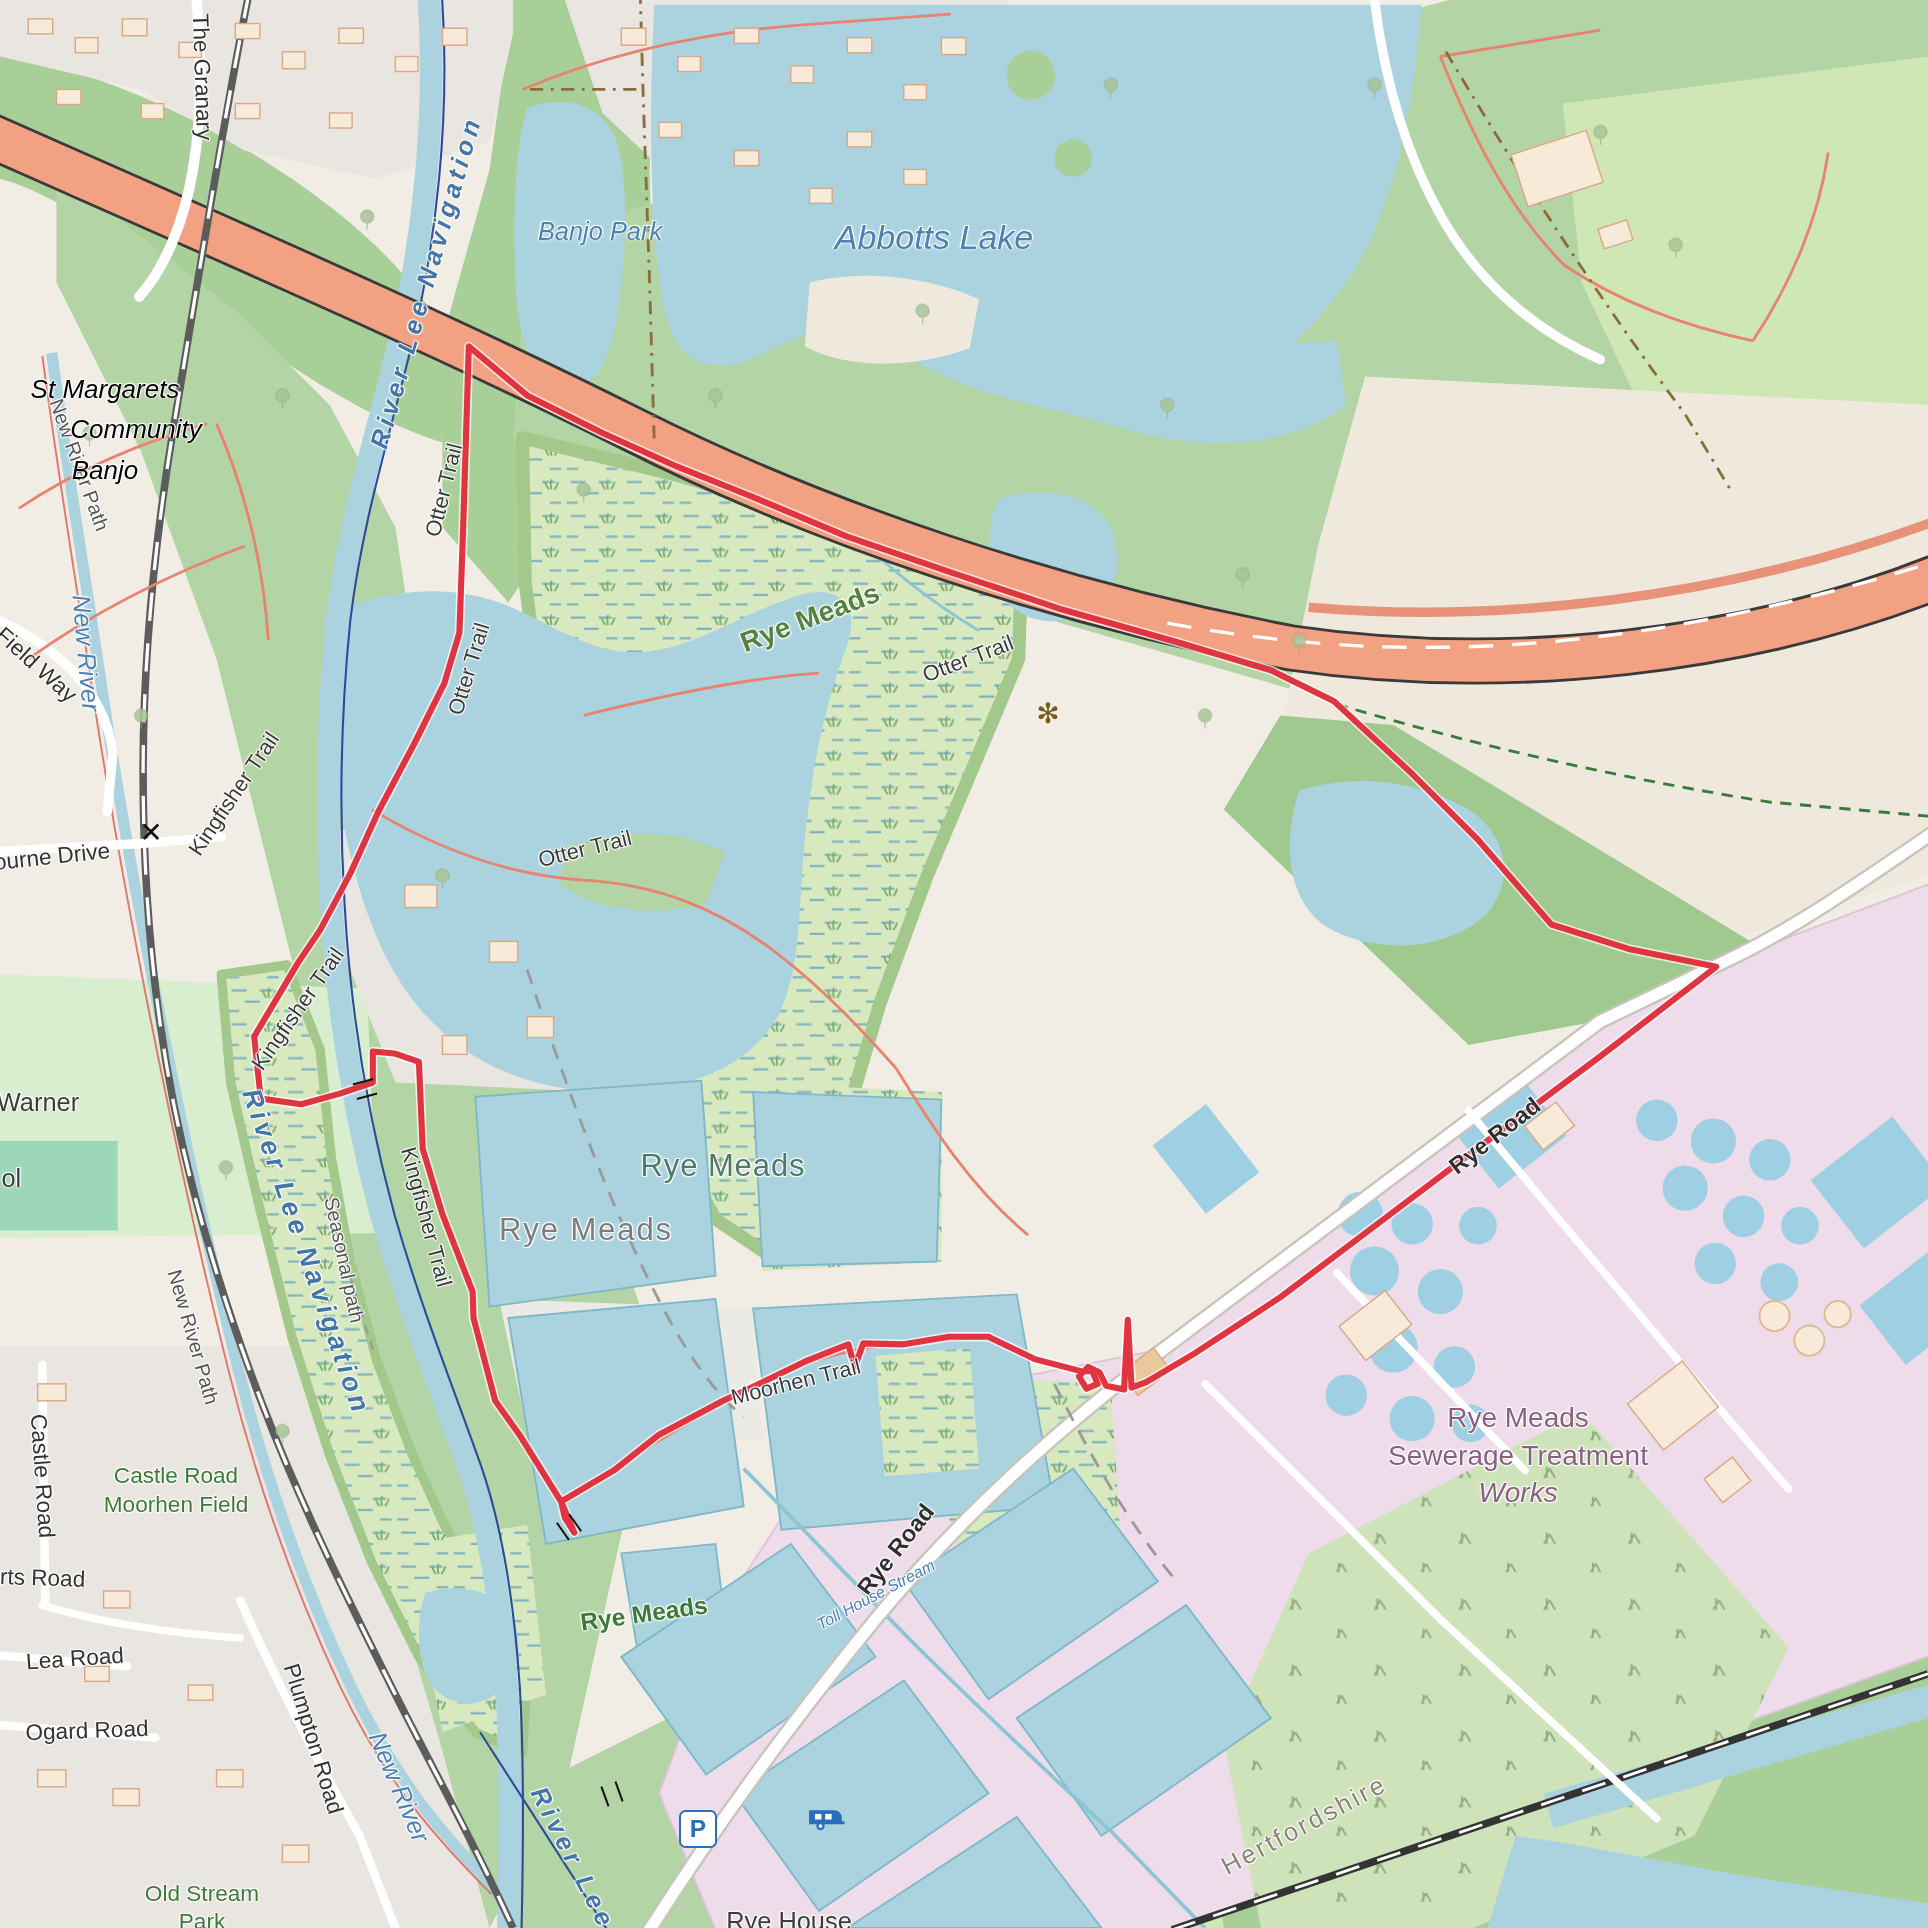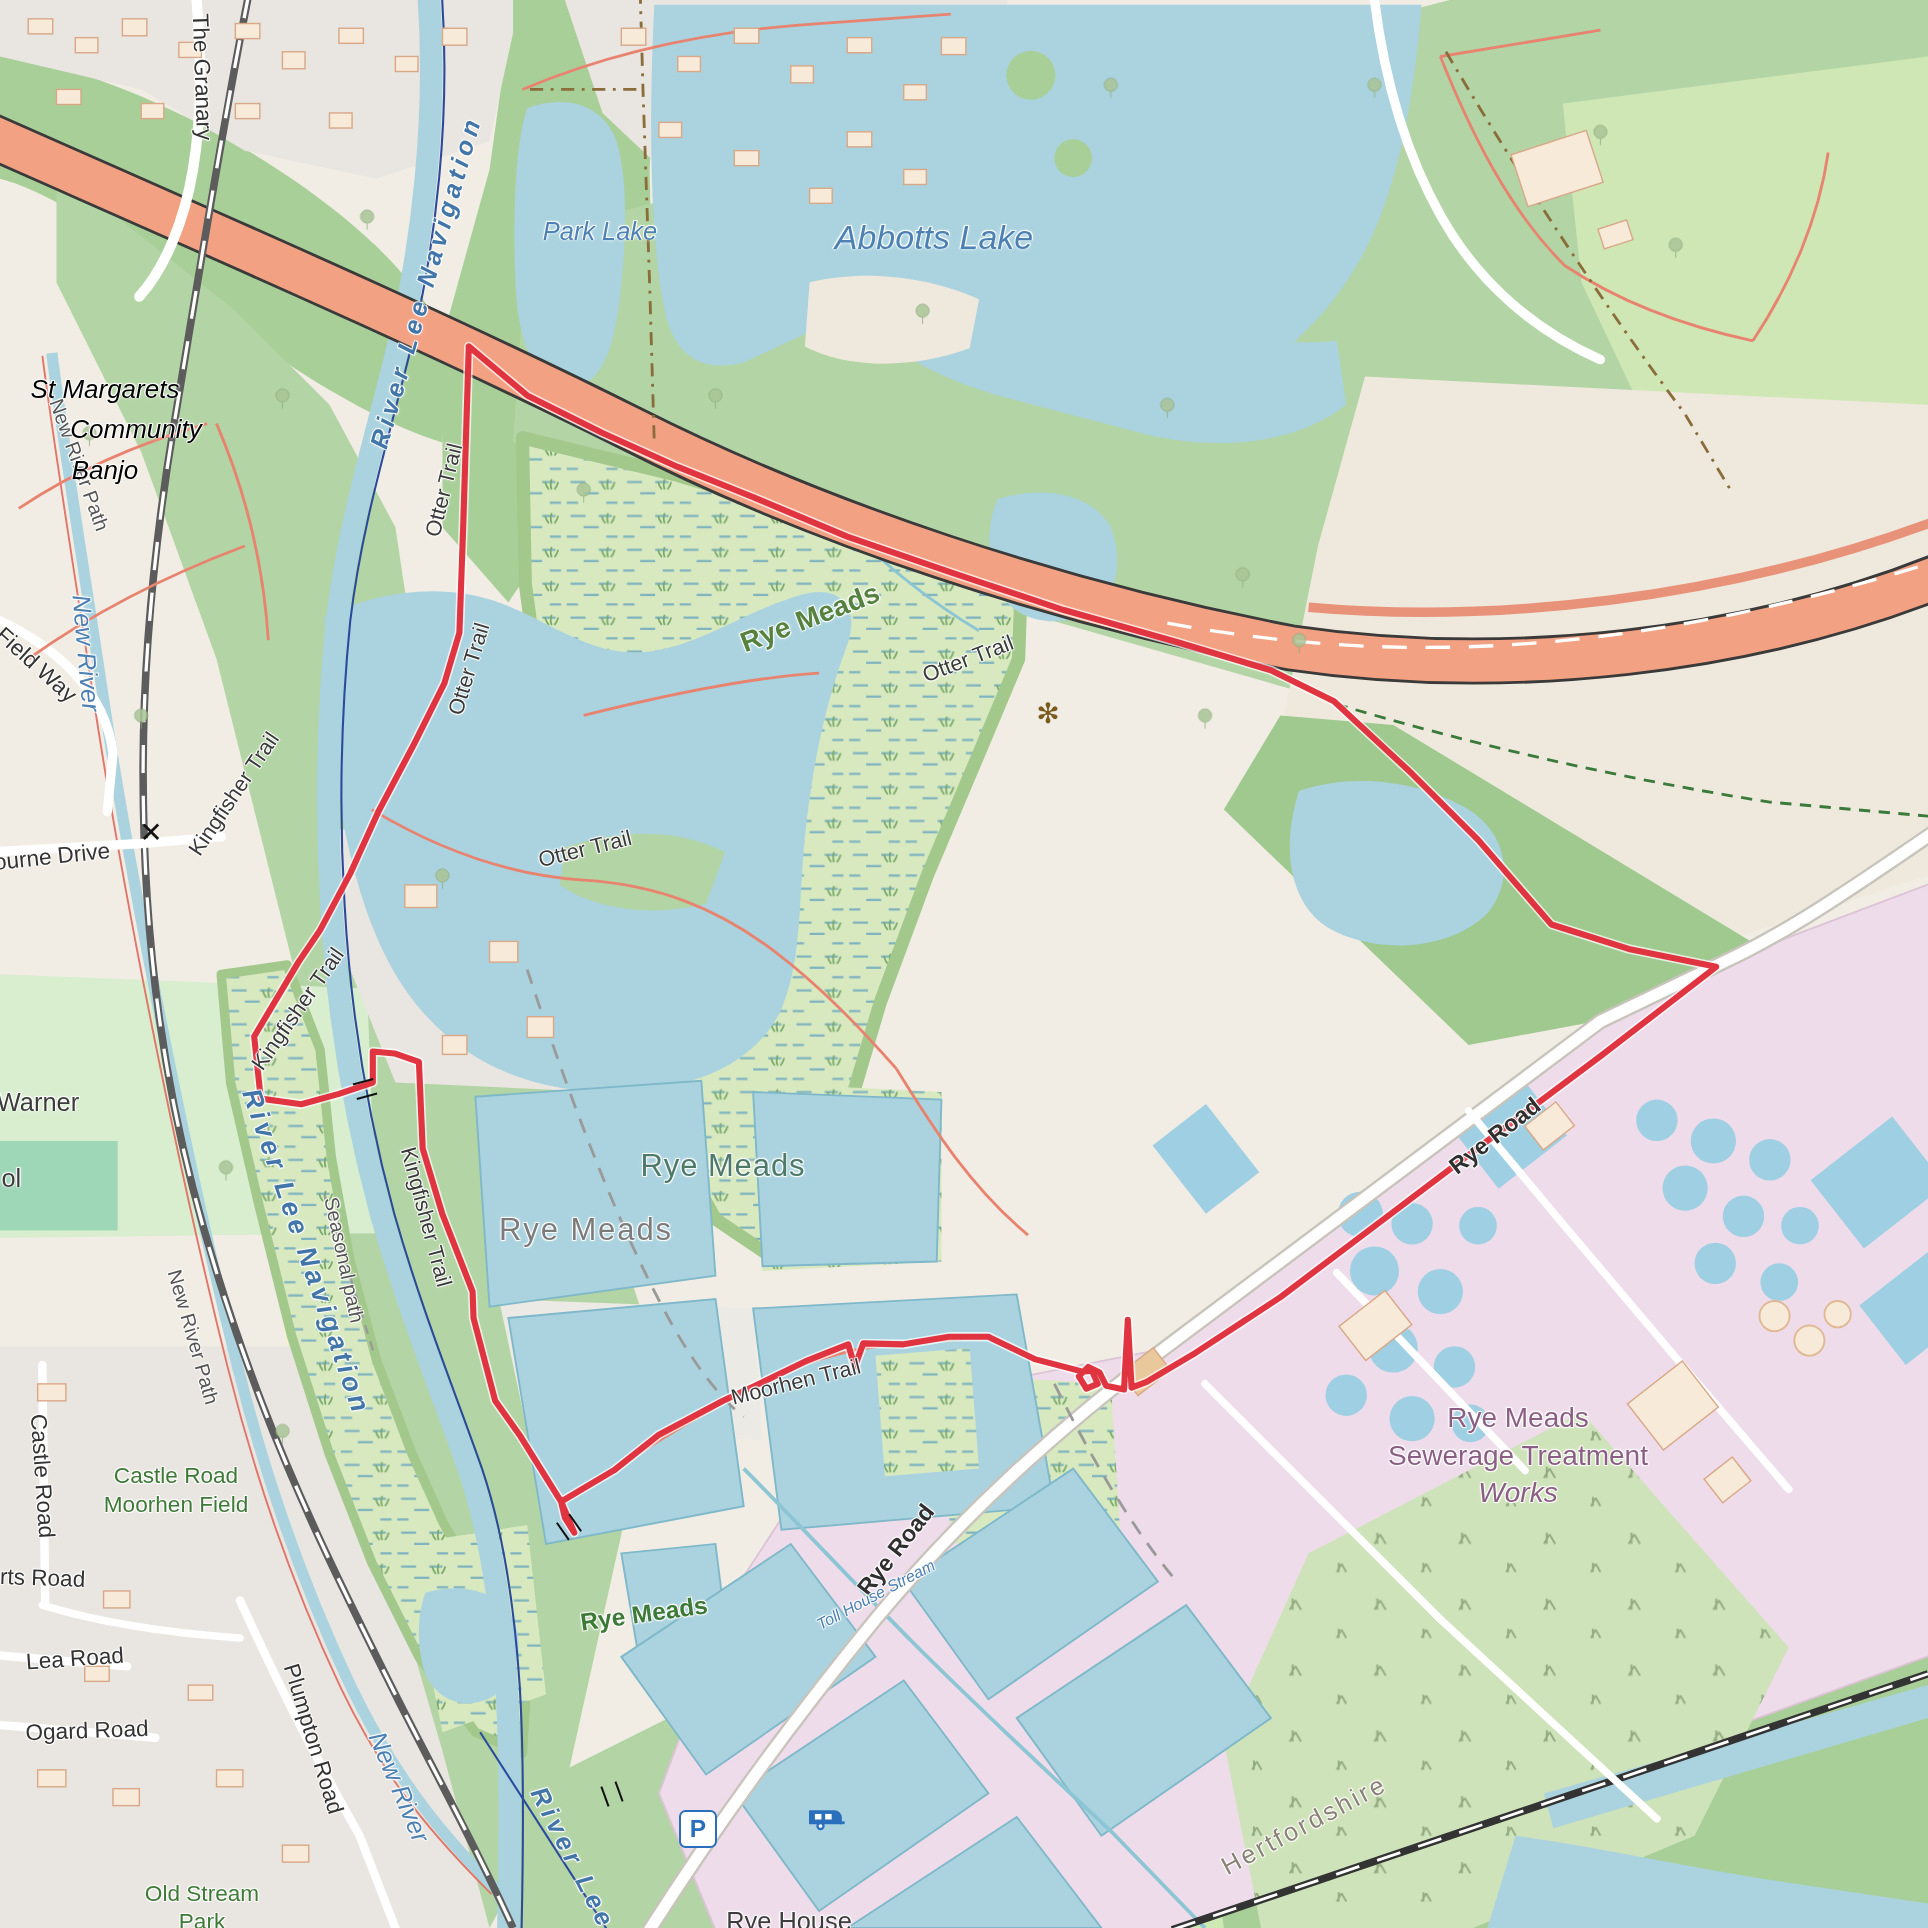--- a/index.html
+++ b/index.html
@@ -352,21 +352,21 @@
           <line y1="7" y2="14"></line>
         </g>
   </g>
 
   <polyline id="route-casing" fill="none" stroke="#ffffff" stroke-width="10" stroke-linejoin="round" stroke-linecap="round" opacity="0.7" points="498,368 560,420 640,460 720,496 800,528 900,570 1010,608 1130,648 1250,682 1350,712 1417,745 1500,822 1570,892 1648,982 1730,1008 1823,1027 1700,1122 1585,1208 1470,1295 1360,1378 1270,1437 1218,1468 1202,1474 1198,1402 1194,1476 1175,1472 1168,1458 1156,1452 1146,1462 1154,1475 1166,1470 1160,1456 1150,1457 1100,1444 1050,1420 1008,1420 960,1428 917,1427 908,1452 901,1428 858,1445 800,1473 768,1488 700,1524 652,1562 596,1595 610,1628 600,1612 596,1595 553,1526 526,1488 503,1400 502,1372 470,1290 449,1220 445,1128 419,1119 396,1117 396,1150 360,1162 320,1173 277,1167 270,1101 317,1022 340,988 372,928 402,862 440,790 472,726 488,672 492,560 498,368"></polyline>
   <polyline id="route-line" fill="none" stroke="#e13441" stroke-width="6.5" stroke-linejoin="round" stroke-linecap="round" points="498,368 560,420 640,460 720,496 800,528 900,570 1010,608 1130,648 1250,682 1350,712 1417,745 1500,822 1570,892 1648,982 1730,1008 1823,1027 1700,1122 1585,1208 1470,1295 1360,1378 1270,1437 1218,1468 1202,1474 1198,1402 1194,1476 1175,1472 1168,1458 1156,1452 1146,1462 1154,1475 1166,1470 1160,1456 1150,1457 1100,1444 1050,1420 1008,1420 960,1428 917,1427 908,1452 901,1428 858,1445 800,1473 768,1488 700,1524 652,1562 596,1595 610,1628 600,1612 596,1595 553,1526 526,1488 503,1400 502,1372 470,1290 449,1220 445,1128 419,1119 396,1117 396,1150 360,1162 320,1173 277,1167 270,1101 317,1022 340,988 372,928 402,862 440,790 472,726 488,672 492,560 498,368"></polyline>
 </svg>
 
 <div id="labels-layer">
       <div class="lbl water-xl" style="left: 934px; top: 237px; transform: translate(-50%, -50%) rotate(0deg);">Abbotts Lake</div>
-      <div class="lbl water-lg" style="left: 600px; top: 231px; transform: translate(-50%, -50%) rotate(0deg);">Park Lake</div>
+      <div class="lbl water-lg" style="left: 600px; top: 231px; transform: translate(-50%, -50%) rotate(0deg);">Banjo Park</div>
       <div class="lbl water-nav" style="left: 426px; top: 282px; transform: translate(-50%, -50%) rotate(-74deg);">River Lee Navigation</div>
       <div class="lbl water-nav2" style="left: 306px; top: 1252px; transform: translate(-50%, -50%) rotate(71deg);">River Lee Navigation</div>
       <div class="lbl water-nav" style="left: 581px; top: 1874px; transform: translate(-50%, -50%) rotate(63deg);">River Lee N</div>
       <div class="lbl water-lg" style="left: 86px; top: 653px; transform: translate(-50%, -50%) rotate(85deg);">New River</div>
       <div class="lbl water-lg" style="left: 399px; top: 1787px; transform: translate(-50%, -50%) rotate(67deg);">New River</div>
       <div class="lbl trail-sm" style="left: 79px; top: 465px; transform: translate(-50%, -50%) rotate(70deg);">New River Path</div>
       <div class="lbl trail-sm" style="left: 193px; top: 1337px; transform: translate(-50%, -50%) rotate(74deg);">New River Path</div>
       <div class="lbl green-it" style="left: 105px; top: 389px; transform: translate(-50%, -50%) rotate(0deg);">St Margarets</div>
       <div class="lbl green-it" style="left: 105px; top: 429px; transform: translate(-50%, -50%) rotate(0deg); margin-left: 31px;">Community</div>
       <div class="lbl green-it" style="left: 105px; top: 470px; transform: translate(-50%, -50%) rotate(0deg);">Banjo</div>

